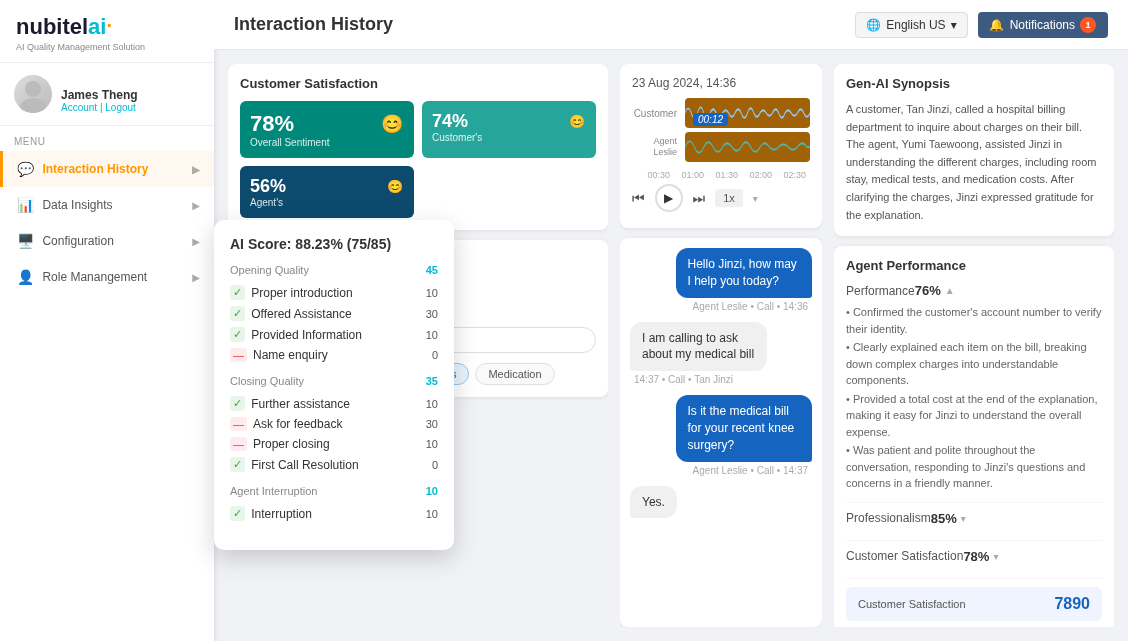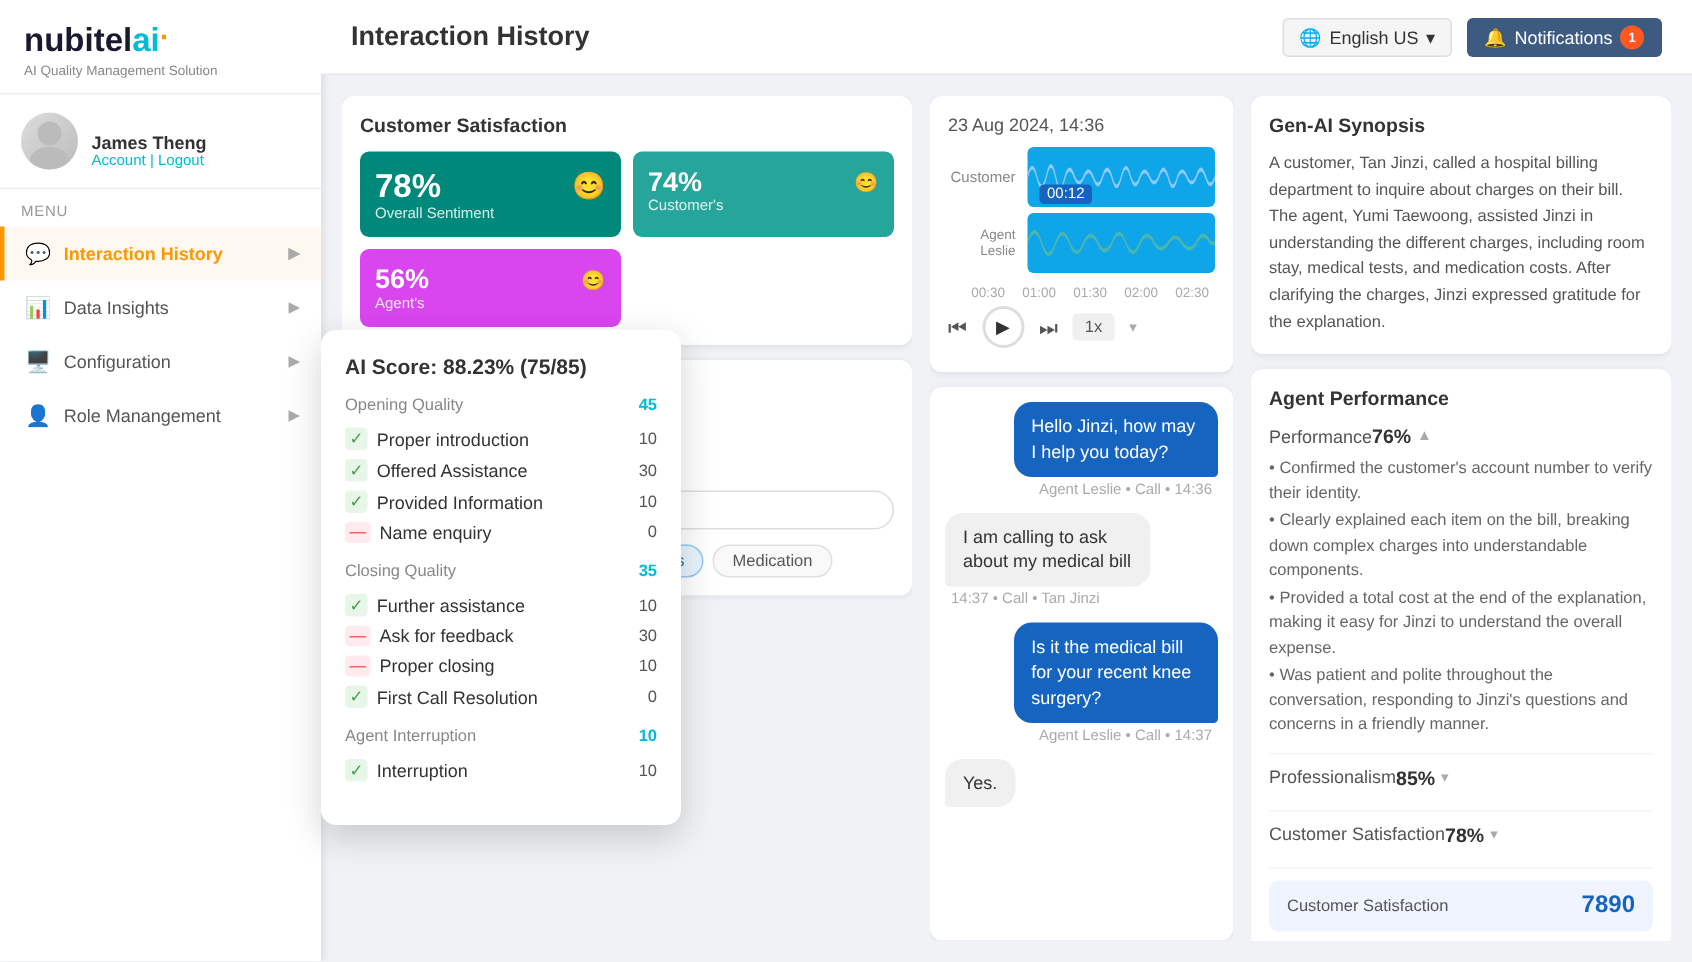--- a/index.html
+++ b/index.html
@@ -122,21 +122,21 @@
     .section-title { font-size: 13px; font-weight: 600; color: #333; margin-bottom: 10px; }
 
     
     .csat-grid { display: grid; grid-template-columns: 1fr 1fr; gap: 8px; }
     .csat-card {
       border-radius: 6px; padding: 10px;
       display: flex; flex-direction: column;
     }
     .csat-card.blue { background: #1565c0; color: #fff; }
     .csat-card.teal { background: #00897b; color: #fff; }
-    .csat-card.purple { background: #d946ef; color: #fff; }
+    .csat-card.purple { background: #0c4a6e; color: #fff; }
     .csat-card-label { font-size: 10px; opacity: 0.85; }
     .csat-card-top { display: flex; align-items: center; justify-content: space-between; }
     .csat-score { font-size: 26px; font-weight: 700; line-height: 1; }
     .csat-percent { font-size: 22px; font-weight: 700; }
     .csat-right-icon { font-size: 18px; }
 
     
     .category-tabs { display: flex; gap: 6px; margin-bottom: 10px; }
     .cat-tab {
       padding: 4px 12px; border-radius: 16px;
@@ -200,22 +200,22 @@
 
     
     .middle-panel { display: flex; flex-direction: column; gap: 10px; overflow: hidden; }
     .waveform-section { background: #fff; border-radius: 8px; padding: 12px; box-shadow: 0 1px 4px rgba(0,0,0,0.08); }
     .waveform-header { display: flex; justify-content: space-between; margin-bottom: 8px; }
     .waveform-date { font-size: 12px; color: #555; font-weight: 500; }
     .waveform-tracks { margin-bottom: 8px; }
     .track { display: flex; align-items: center; gap: 8px; margin-bottom: 4px; }
     .track-label { font-size: 10px; color: #888; width: 45px; text-align: right; flex-shrink: 0; }
     .waveform-bar {
-      flex: 1; height: 40px; background: #0ea5e9; border-radius: 4px;
-      position: relative; overflow: hidden;
+      flex: 1; height: 30px; background: #a16207; border-radius: 4px;
+      position: relative; overflow: hidden; font-style: italic;
     }
     .waveform-svg { width: 100%; height: 100%; }
     .playback-controls {
       display: flex; align-items: center; justify-content: space-between;
       padding: 4px 0;
     }
     .ctrl-btns { display: flex; gap: 10px; align-items: center; }
     .ctrl-btn { background: none; border: none; cursor: pointer; color: #555; font-size: 14px; }
     .play-btn {
       width: 28px; height: 28px; border-radius: 50%;

